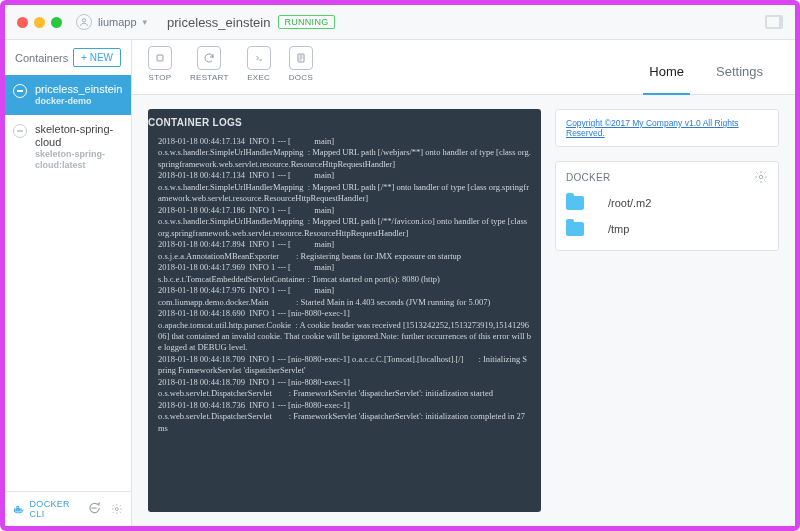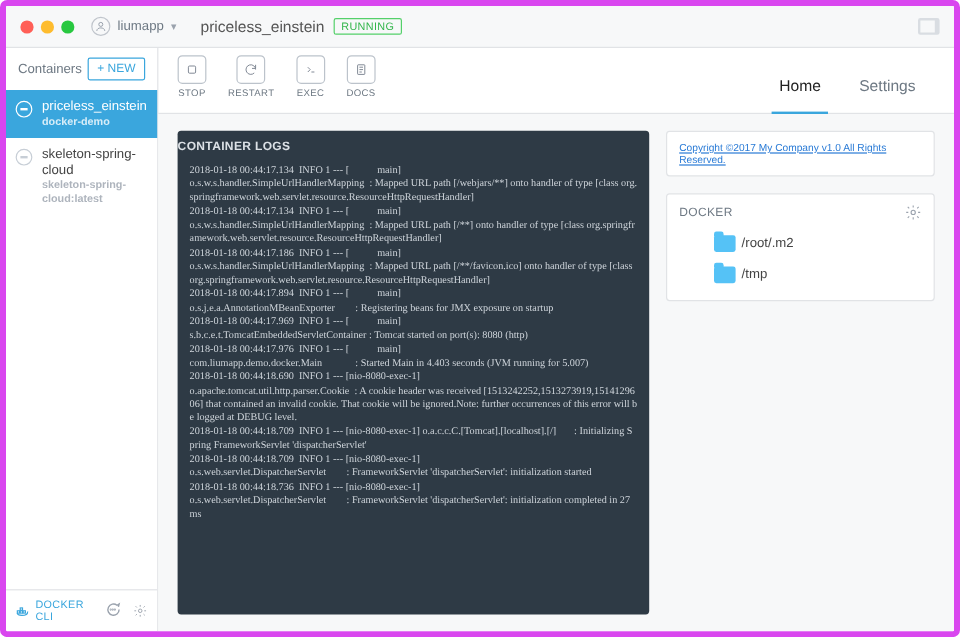--- a/index.html
+++ b/index.html
@@ -52,21 +52,21 @@
 .logs-card { flex: 1; background: #2e3a45; border-radius: 3px; display: flex; flex-direction: column; min-width: 0; }
 .logs-head { color: #dce1e6; font-size: 10px; font-weight: 600; letter-spacing: .3px; padding: 8px 0; }
 .logs-body { flex: 1; overflow: hidden; padding: 0 10px 10px; font-family: Liberation Serif, serif; font-size: 8.5px; line-height: 1.35; color: #cfd5db; white-space: pre-wrap; word-break: break-all; }
 .rightcol { width: 224px; display: flex; flex-direction: column; gap: 14px; }
 .panel { background: #fff; border: 1px solid #e1e3e6; border-radius: 3px; padding: 8px 10px; }
 .panel-head { display: flex; align-items: center; gap: 8px; color: #6d7883; font-size: 10px; letter-spacing: .3px; margin-bottom: 6px; }
 .panel-head .spacer { flex: 1; }
 .open-ext { width: 14px; height: 14px; cursor: pointer; }
 .wp-text { font-size: 8.5px; color: #555; margin-bottom: 3px; }
 .wp-copy { font-size: 8.5px; color: #2a7bd6; text-decoration: underline; cursor: pointer; }
-.vol-item { display: flex; align-items: center; gap: 5px; padding: 6px 0; margin-left: 29px; }
+.vol-item { display: flex; align-items: center; gap: 24px; padding: 6px 0; }
 .folder { width: 18px; height: 14px; background: #55c2f6; border-radius: 2px; position: relative; }
 .folder::before { content: ""; position: absolute; top: -3px; left: 0; width: 8px; height: 4px; background: #55c2f6; border-radius: 2px 2px 0 0; }
 .vol-path { font-size: 11px; color: #444; }
 </style>
 </head>
 <body>
 
 <div class="app">
   <div class="titlebar">
     <div class="traffic">

